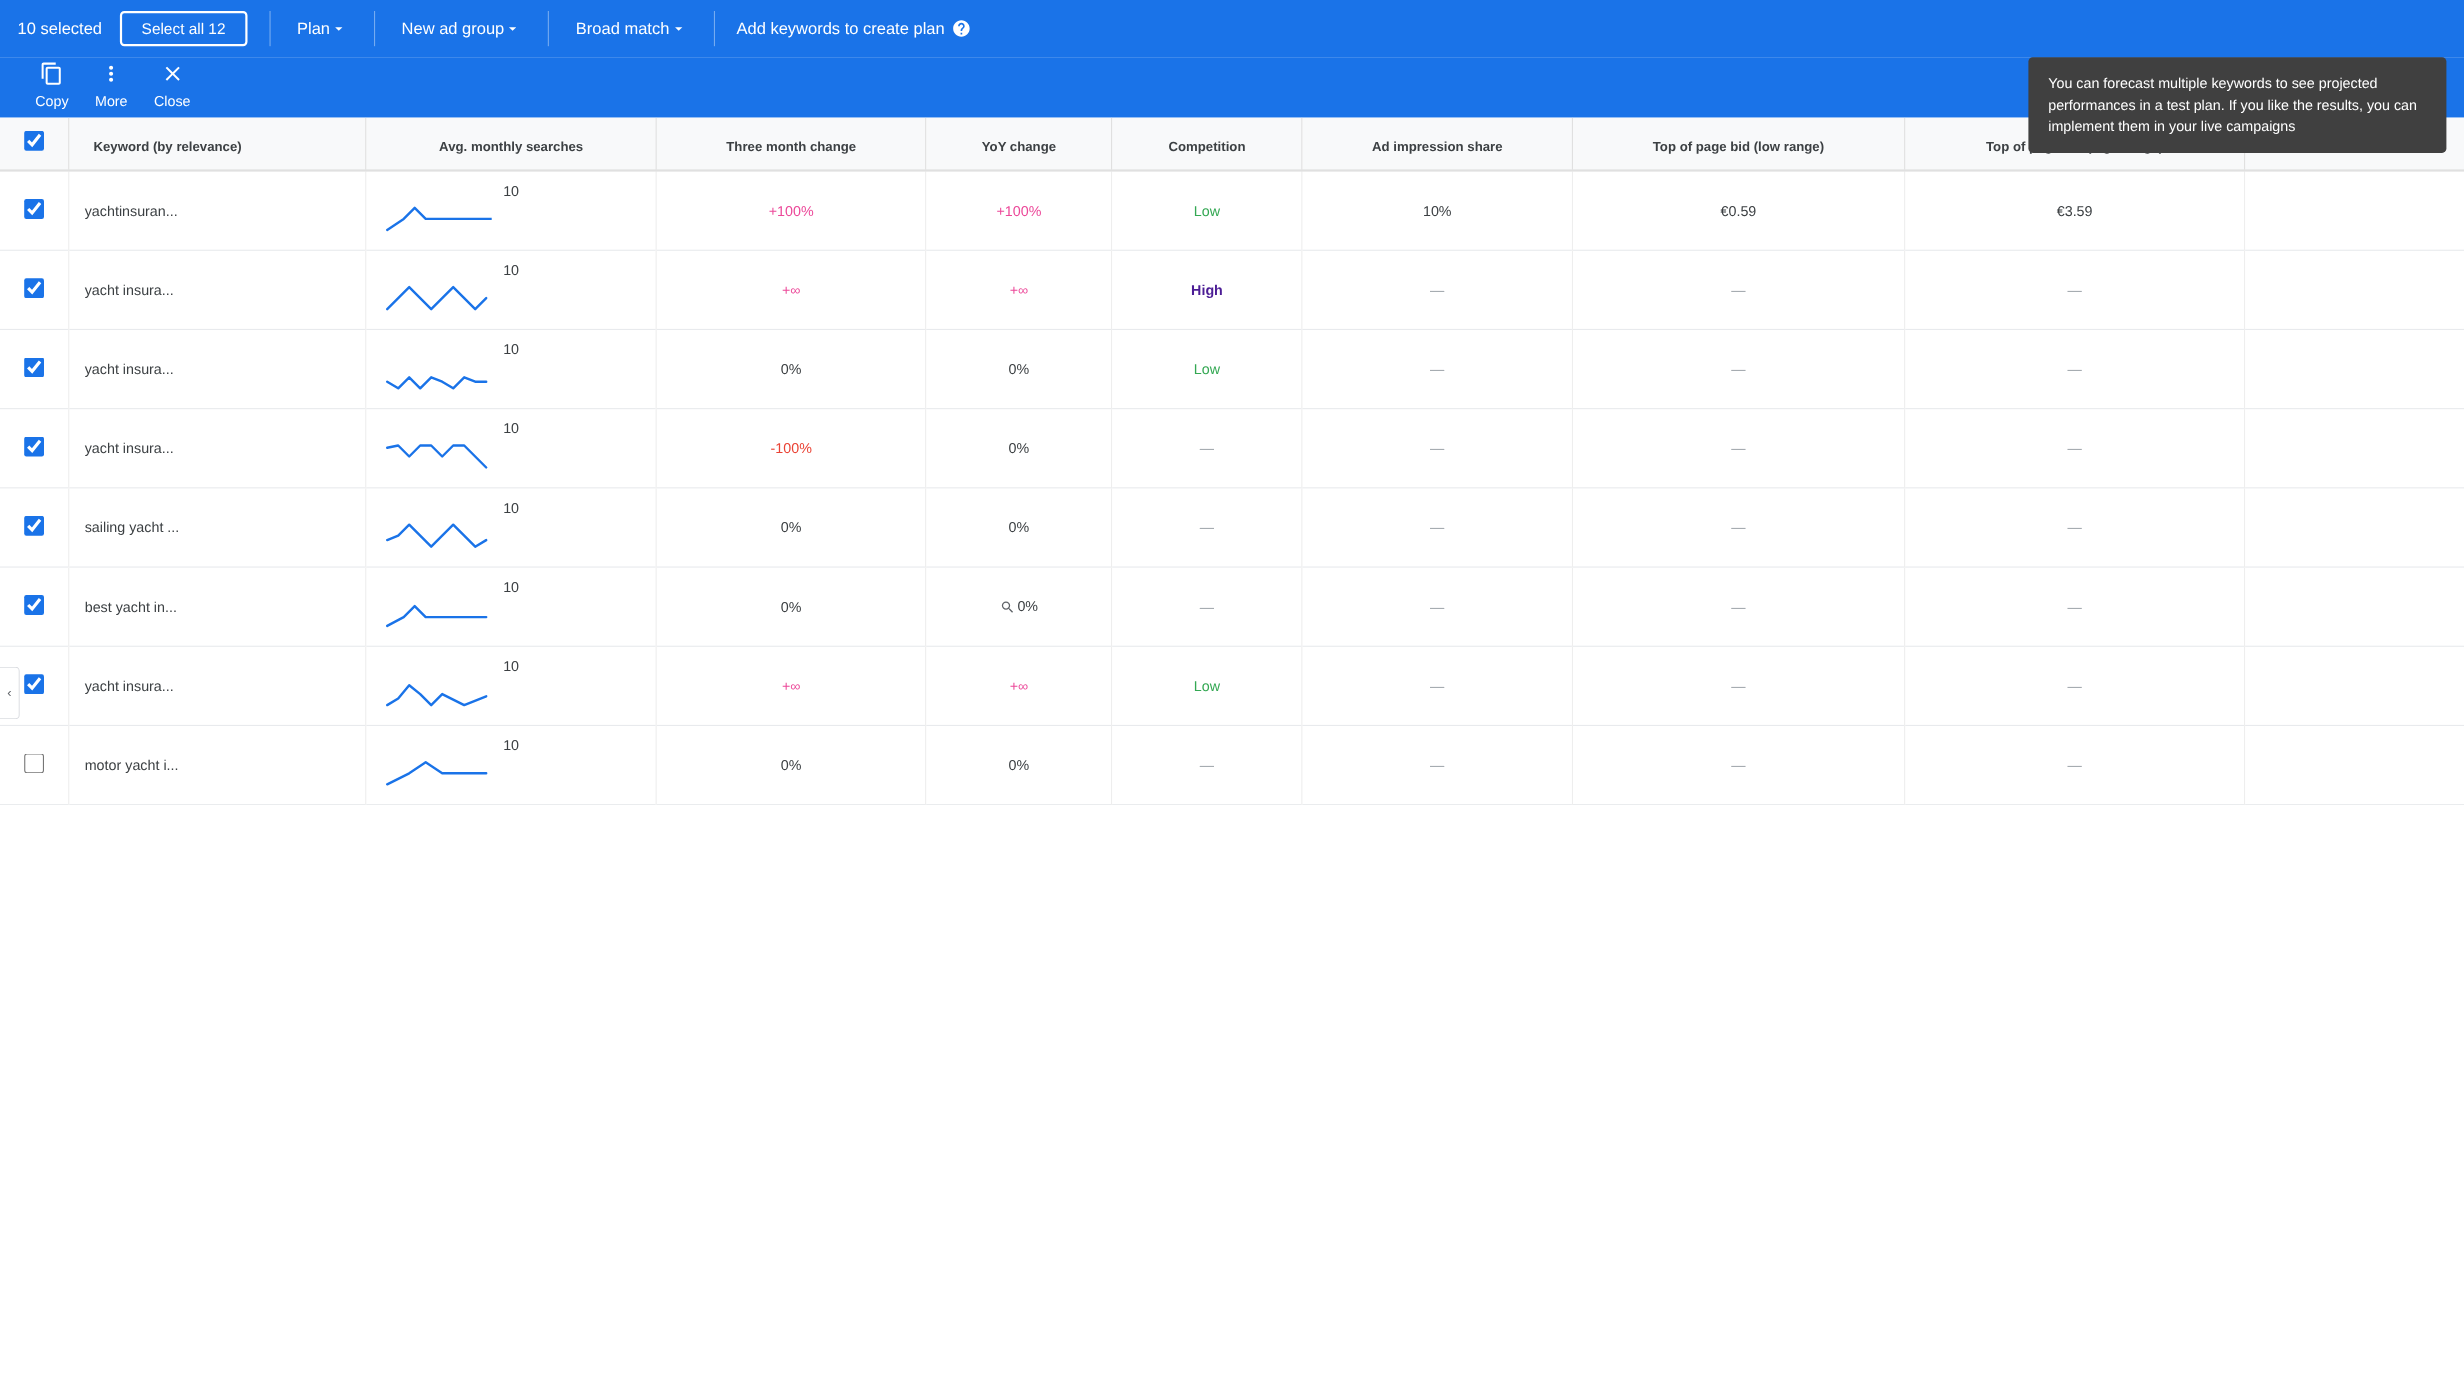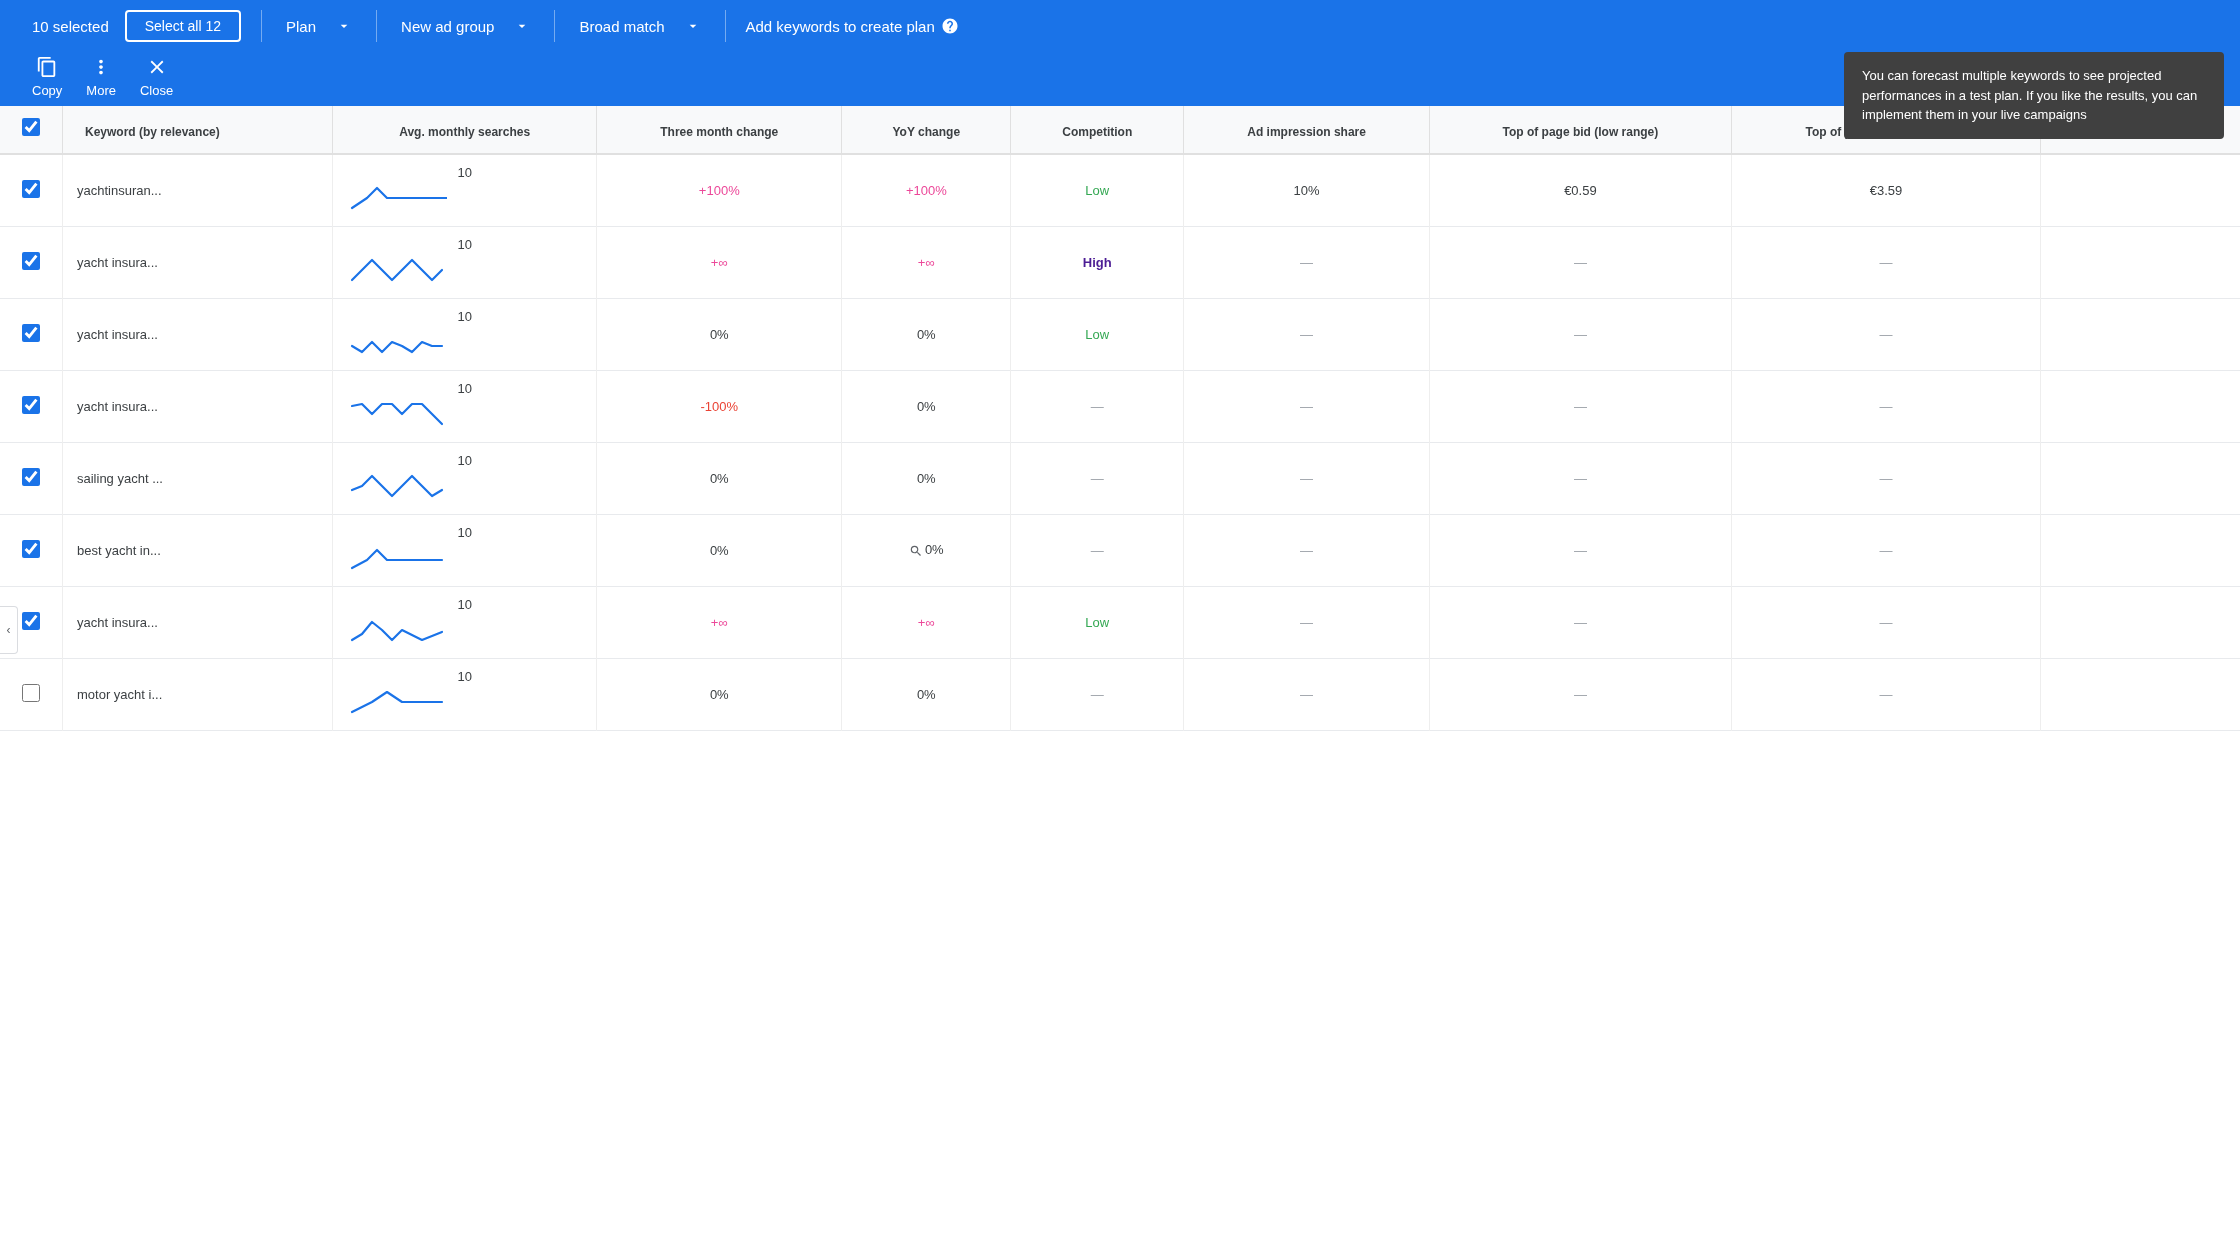--- a/index.html
+++ b/index.html
@@ -4,21 +4,21 @@
   <style>
     * { box-sizing: border-box; margin: 0; padding: 0; }
     body { font-family: Arial, sans-serif; font-size: 14px; background: #fff; overflow-x: hidden; }
 
     
     .toolbar {
       background: #1a73e8;
       color: #fff;
       display: flex;
       align-items: center;
-      padding: 0 32px;
+      padding: 0 16px;
       height: 52px;
       gap: 0;
       position: relative;
     }
     .toolbar-selected {
       font-size: 15px;
       font-weight: 500;
       padding-right: 16px;
       white-space: nowrap;
     }
@@ -42,21 +42,21 @@
     }
     .toolbar-dropdown {
       display: flex;
       align-items: center;
       background: transparent;
       border: none;
       color: #fff;
       font-size: 15px;
       cursor: pointer;
       padding: 6px 12px;
-      gap: 20px;
+      gap: 0;
       white-space: nowrap;
     }
     .toolbar-dropdown svg { fill: #fff; }
     .toolbar-add-keywords {
       display: flex;
       align-items: center;
       color: #fff;
       font-size: 15px;
       cursor: pointer;
       margin-left: 8px;

